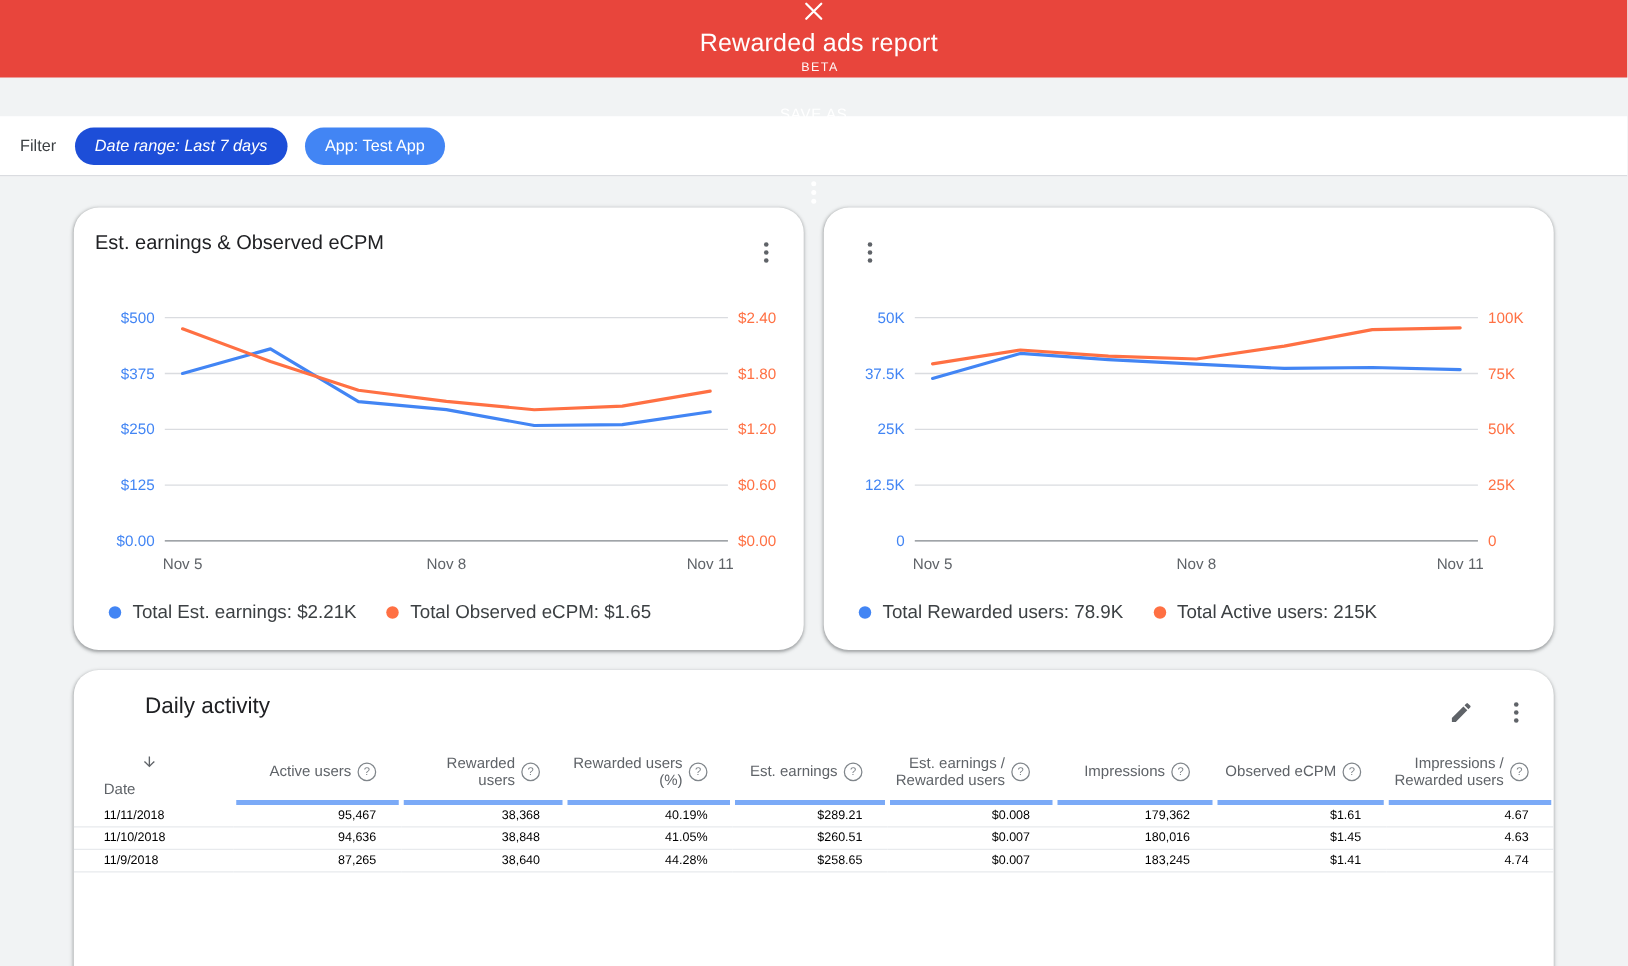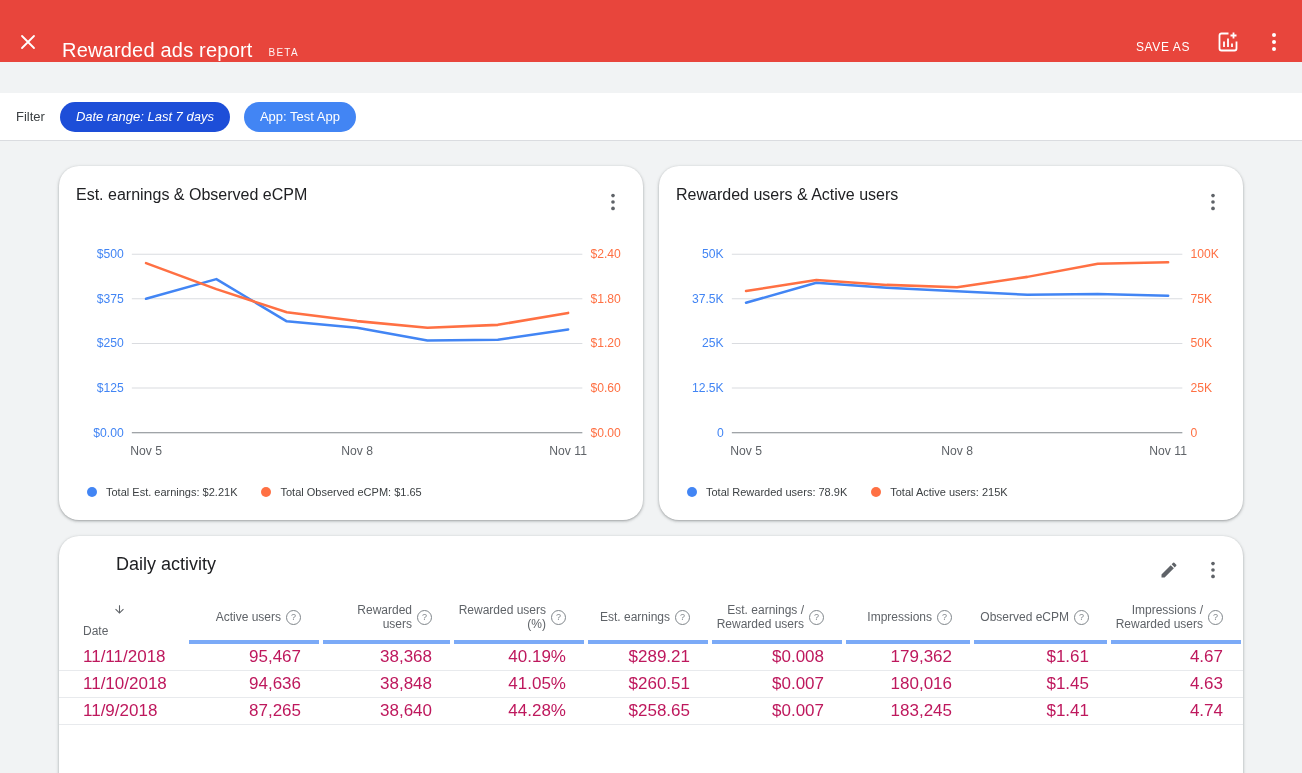--- a/index.html
+++ b/index.html
@@ -6,22 +6,22 @@
   body{
     width:1302px;height:773px;overflow:hidden;
     background:#F1F3F4;
     font-family:"Liberation Sans","DejaVu Sans",sans-serif;
     color:#202124;
   }
   button{font-family:inherit;border:none;background:transparent;cursor:pointer;padding:0;}
 
   
   .topbar{
-    height:62px;background:#E8453C;display:flex;align-items:flex-end;
-    padding:0 8px;gap:6px;color:#fff;
+    height:62px;background:#E8453C;display:flex;align-items:center;
+    padding:0 28px;gap:6px;color:#fff;flex-direction:column;
   }
   .icon-btn{width:40px;height:40px;display:flex;align-items:center;justify-content:center;border-radius:50%;color:inherit;}
   .topbar h1{font-size:20px;font-weight:500;margin:0 0 0 8px;letter-spacing:.2px;color:#fff;}
   .beta{font-size:10px;letter-spacing:1.2px;margin-left:10px;transform:translateY(-4px);opacity:.95;}
   .spacer{flex:1;}
   .text-btn{color:#fff;font-size:12px;font-weight:500;letter-spacing:.6px;padding:8px 12px;}
 
   
   .filterbar{
     height:47px;background:#fff;display:flex;align-items:center;
@@ -44,21 +44,21 @@
   .chart-card{flex:1;height:354px;display:flex;flex-direction:column;}
   .card-head{display:flex;align-items:flex-start;justify-content:space-between;padding:16px 10px 0 17px;}
   .card-head h2{margin:0;font-size:16px;font-weight:500;color:#202124;padding-top:4px;}
   .gray{color:#5F6368;}
   .head-actions{display:flex;gap:4px;}
 
   .chart{margin-top:22px;padding:0 16px;}
   .chart svg{display:block;width:100%;height:auto;}
   .tick{font-size:12px;font-family:"Liberation Sans","DejaVu Sans",sans-serif;}
 
-  .legend{display:flex;align-items:center;gap:24px;margin-top:auto;padding:0 16px 22px 28px;font-size:11px;color:#3C4043;}
+  .legend{display:flex;align-items:center;gap:24px;margin-top:auto;padding:0 16px 22px 28px;font-size:15px;color:#3C4043;}
   .legend-item{display:flex;align-items:center;gap:9px;}
   .dot{width:10px;height:10px;border-radius:50%;display:inline-block;}
 
   
   .table-card{margin-top:16px;height:322px;overflow:hidden;}
   .table-card .card-head{padding:14px 10px 0 17px;margin-left:40px;}
   .table-card h2{font-size:18px;}
   table{width:100%;border-collapse:collapse;table-layout:fixed;margin-top:6px;}
   th{padding:0;font-weight:400;vertical-align:bottom;}
   .th-wrap{display:flex;flex-direction:column;justify-content:flex-end;height:48px;}
@@ -70,21 +70,21 @@
   .th-label{white-space:pre-line;text-align:right;}
   .first .th-label{text-align:left;margin-top:44px;}
   .col-bar{height:4px;margin:0 2px;}
   .sort-icon{flex:none;}
   .help{
     flex:none;width:13px;height:13px;border:1px solid #80868B;border-radius:50%;
     font-size:9px;line-height:12px;text-align:center;color:#80868B;display:inline-block;background:transparent;
   }
   tbody td{
     padding:3px 20px;border-bottom:1px solid #E8EAED;
-    font-size:17px;color:#be185d;text-align:right;
+    font-size:10px;color:#000000;text-align:right;
   }
   tbody td:first-child{text-align:left;padding-left:24px;}
 </style>
 </head>
 <body>
 
 <div class="app">
 
   <header class="topbar">
     <button class="icon-btn">
@@ -166,21 +166,20 @@
             </div>
             <div class="legend-item">
               <span class="dot" style="background: rgb(255, 112, 67);"></span>
               <span>Total Observed eCPM: $1.65</span>
             </div>
           </div>
       </section>
 
       <section class="card chart-card">
         <div class="card-head">
-          <h2>Rewarded users &amp; Active users</h2>
           <button class="icon-btn gray">
             <svg width="22" height="22" viewBox="0 0 24 24" fill="#5F6368">
               <circle cx="12" cy="5" r="2"></circle>
                 <circle cx="12" cy="12" r="2"></circle>
                 <circle cx="12" cy="19" r="2"></circle>
             </svg>
           </button>
         </div>
         <div class="chart">
             <svg viewBox="0 0 544 216">

